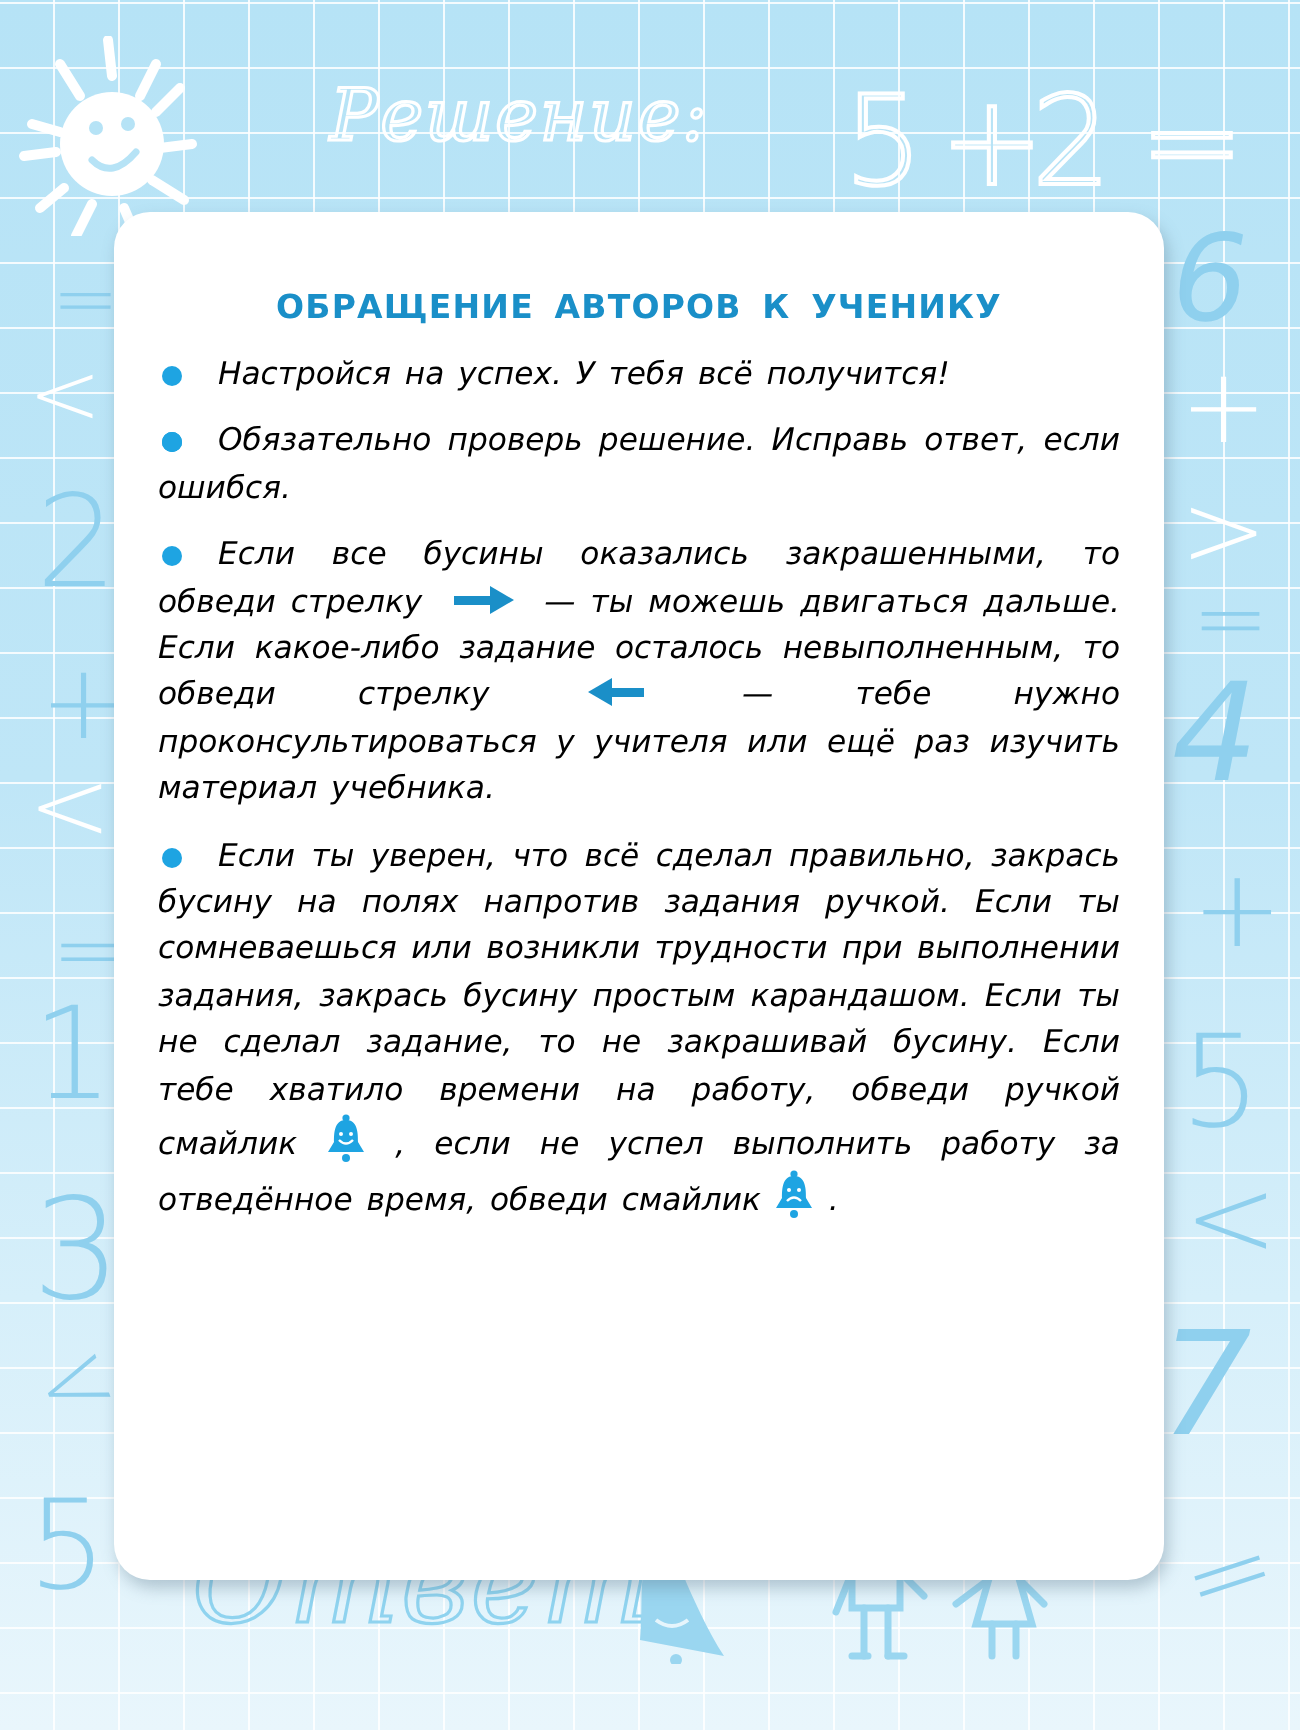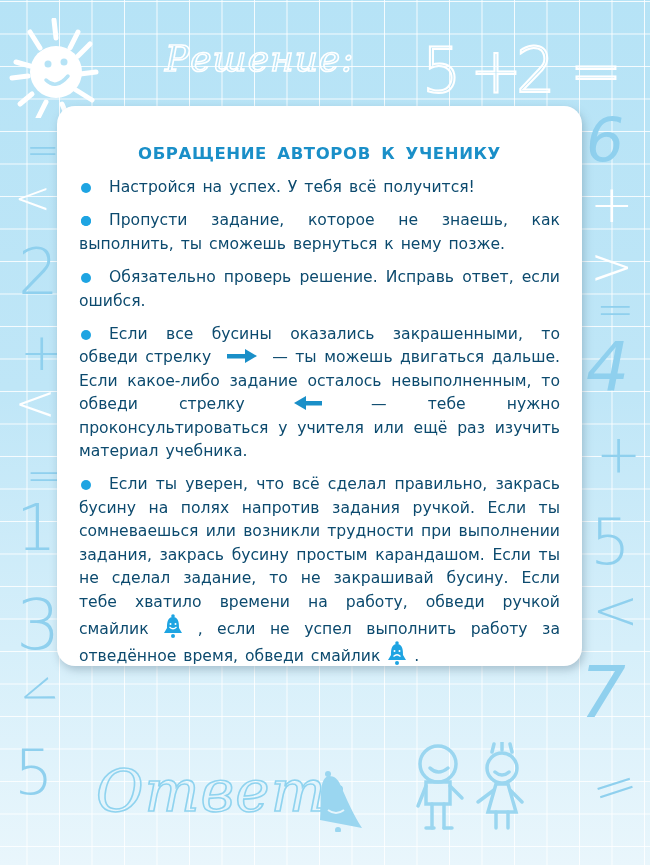--- a/index.html
+++ b/index.html
@@ -27,34 +27,34 @@
     font-weight: 200; font-size: 62px; color: transparent; -webkit-text-stroke: 2px #ffffff; }
   .ftr-script { left: 96px; top: 757px; font-size: 58px; color: transparent;
     -webkit-text-stroke: 1.6px #8fd3ef; }
   .margin-glyph {
     position: absolute; font-family: "DejaVu Sans", sans-serif; font-weight: 300;
     color: #8fd0ee; line-height: 1;
   }
   .margin-glyph.white { color: #ffffff; }
 
   .card {
-    position: absolute; left: 57px; top: 106px; width: 525px; height: 560px;
+    position: absolute; left: 57px; top: 106px; width: 525px; height: 684px;
     background: #ffffff; border-radius: 18px;
     box-shadow: 2px 4px 8px rgba(80,110,130,0.35);
   }
   .card-title {
     position: absolute; left: 0; right: 0; top: 38px; text-align: center;
     color: #1a8fc8; font-weight: bold; font-size: 16.5px; letter-spacing: 0.6px;
     word-spacing: 4px;
   }
   .list { position: absolute; left: 22px; right: 22px; top: 70px; }
   .item {
-    position: relative; font-size: 15.6px; line-height: 23.4px; color: #0c4a6e;
+    position: relative; font-size: 15.6px; line-height: 23.4px; color: #000000;
     text-align: justify; text-align-last: left; margin-bottom: 10px;
-    text-indent: 30px; word-spacing: 2px;
+    text-indent: 30px; word-spacing: 2px; font-style: italic;
   }
   .bullet {
     position: absolute; left: 2px; top: 7px; width: 10px; height: 10px; border-radius: 50%;
     background: #1ea4e2;
   }
   .inl { display: inline-block; vertical-align: -4px; text-indent: 0; }
 </style>
 </head>
 <body>
 
@@ -149,21 +149,20 @@
   <div class="list">
     <div class="item">
       <span class="bullet"></span>
       <span>Настройся на успех. У тебя всё получится!</span>
     </div>
     <div class="item">
       <span class="bullet"></span>
     </div>
     <div class="item">
       <span class="bullet"></span>
-      <span>Пропусти задание, которое не знаешь, как выполнить, ты сможешь вернуться к нему позже.</span>
     </div>
     <div class="item">
       <span class="bullet"></span>
       <span>Обязательно проверь решение. Исправь ответ, если ошибся.</span>
     </div>
     <div class="item">
       <span class="bullet"></span>
       <span>Если все бусины оказались закрашенными, то обведи стрелку</span>
       <svg class="inl" width="30" height="14" viewBox="0 0 30 14" style="vertical-align:-1px;margin:0 8px">
         <rect x="0" y="5" width="20" height="4.5" fill="#1a8fc8"></rect>

